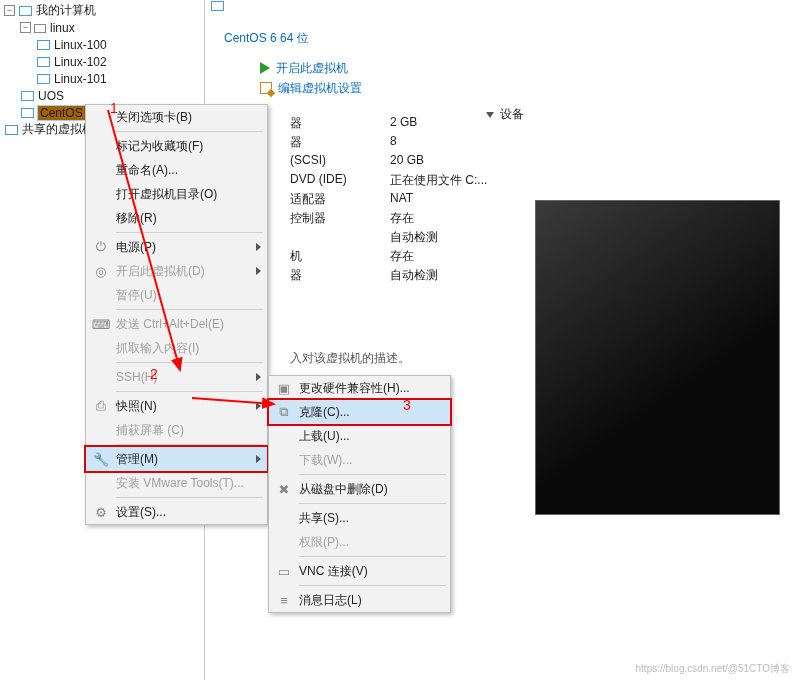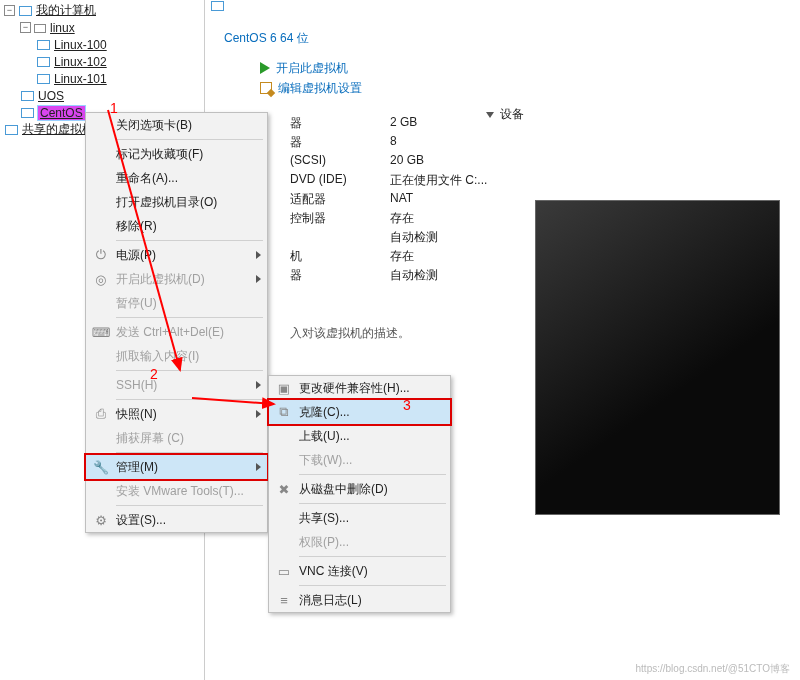--- a/index.html
+++ b/index.html
@@ -5,44 +5,44 @@
   * { margin:0; padding:0; box-sizing:border-box; font-family:"Microsoft YaHei","Segoe UI",Arial,sans-serif; font-size:12px; }
   body { background:#fff; width:800px; height:680px; position:relative; overflow:hidden; }
   .sidebar { position:absolute; left:0; top:0; width:205px; height:100%; border-right:1px solid #ccc; }
   .tree { padding:2px 0 0 4px; color:#222; }
   .tree-row { display:flex; align-items:center; height:17px; white-space:nowrap; }
   .tree-row .tog { width:11px; height:11px; border:1px solid #888; display:flex; align-items:center; justify-content:center; font-size:9px; line-height:9px; margin-right:3px; color:#555; }
   .tree-row .ico { width:14px; height:12px; display:inline-block; margin-right:3px; position:relative; }
   .ico.monitor::before { content:""; position:absolute; left:1px; top:1px; width:11px; height:8px; border:1px solid #499ad6; }
   .ico.monitor::after { content:""; position:absolute; left:4px; top:10px; width:6px; height:1px; background:#499ad6; }
   .ico.folder { border:1px solid #888; width:12px; height:9px; margin-top:2px; background:#fff; }
-  .tree-sel .lbl { background:#d946ef; border:1px solid #99d1ff; padding:0 2px; }
+  .tree-sel .lbl { background:#a16207; border:1px solid #99d1ff; padding:0 2px; }
   .box1 { border:2px solid #d00; }
-  .lbl { padding:0 1px;text-decoration:underline; }
+  .lbl { padding:0 1px; }
   .ind1 { padding-left:16px; } .ind2 { padding-left:32px; }
 
   .main { position:absolute; left:210px; top:0; right:0; height:100%; }
   .title-row { display:flex; align-items:center; padding:0 6px; height:28px; color:#0a6ebd; font-size:18px;margin-top:24px; }
   .title-row .ico { margin-right:8px; }
   .actions { padding:6px 18px; }
   .actions .act { display:flex; align-items:center; color:#0a6ebd; height:20px;padding-left:32px; }
   .tri { width:0; height:0; border-top:6px solid transparent; border-bottom:6px solid transparent; border-left:10px solid #2a9a2a; margin-right:6px; }
   .wr { width:12px; height:12px; border:1px solid #c58a1f; margin-right:6px; position:relative; }
   .wr::after { content:""; position:absolute; right:-3px; bottom:-3px; width:6px; height:6px; background:#c58a1f; transform:rotate(45deg); }
   .dev-head { display:flex; align-items:center; color:#222; padding:2px 20px;justify-content:center; }
   .dev-head .chev { width:0;height:0;border-left:4px solid transparent;border-right:4px solid transparent;border-top:6px solid #555;margin-right:6px; }
   .specs { position:absolute; left:290px; top:115px; }
   .spec-row { display:flex; height:19px; }
   .spec-row .k { width:100px; color:#222; }
   .spec-row .v { color:#222; }
-  .desc { position:absolute; left:290px; top:325px; color:#555;text-align:center; }
+  .desc { position:absolute; left:290px; top:350px; color:#555;text-align:center; }
   .thumb { position:absolute; right:20px; top:200px; width:245px; height:315px; background:linear-gradient(145deg,#3a3a3a,#0a0a0a 60%); border:1px solid #666; }
 
   .ctx { position:absolute; background:#f2f2f2; border:1px solid #bfbfbf; box-shadow:2px 2px 4px rgba(0,0,0,0.25); }
-  .ctx1 { left:85px; top:112px; width:183px; }
+  .ctx1 { left:85px; top:104px; width:183px; }
   .ctx2 { left:268px; top:375px; width:183px; }
   .ctx .row { display:flex; align-items:center; height:24px; padding:0 22px 0 30px; position:relative; color:#222; }
   .ctx .row.dis { color:#a0a0a0; }
   .ctx .row.sel { background:#cde6f7; }
   .ctx .row .arrow { position:absolute; right:6px; top:8px; width:0;height:0;border-top:4px solid transparent;border-bottom:4px solid transparent;border-left:5px solid #555; }
   .ctx .sep { height:1px; background:#d0d0d0; margin:2px 4px 2px 30px; }
   .ctx .glyph { position:absolute; left:7px; top:4px; width:16px; height:16px; color:#888; font-size:13px; display:flex; align-items:center; justify-content:center; }
   .ctx .box2 { outline:2px solid #d00; }
   .ctx .box3 { outline:2px solid #d00; }
   .ann { position:absolute; color:red; font-size:14px; font-family:Arial; }

